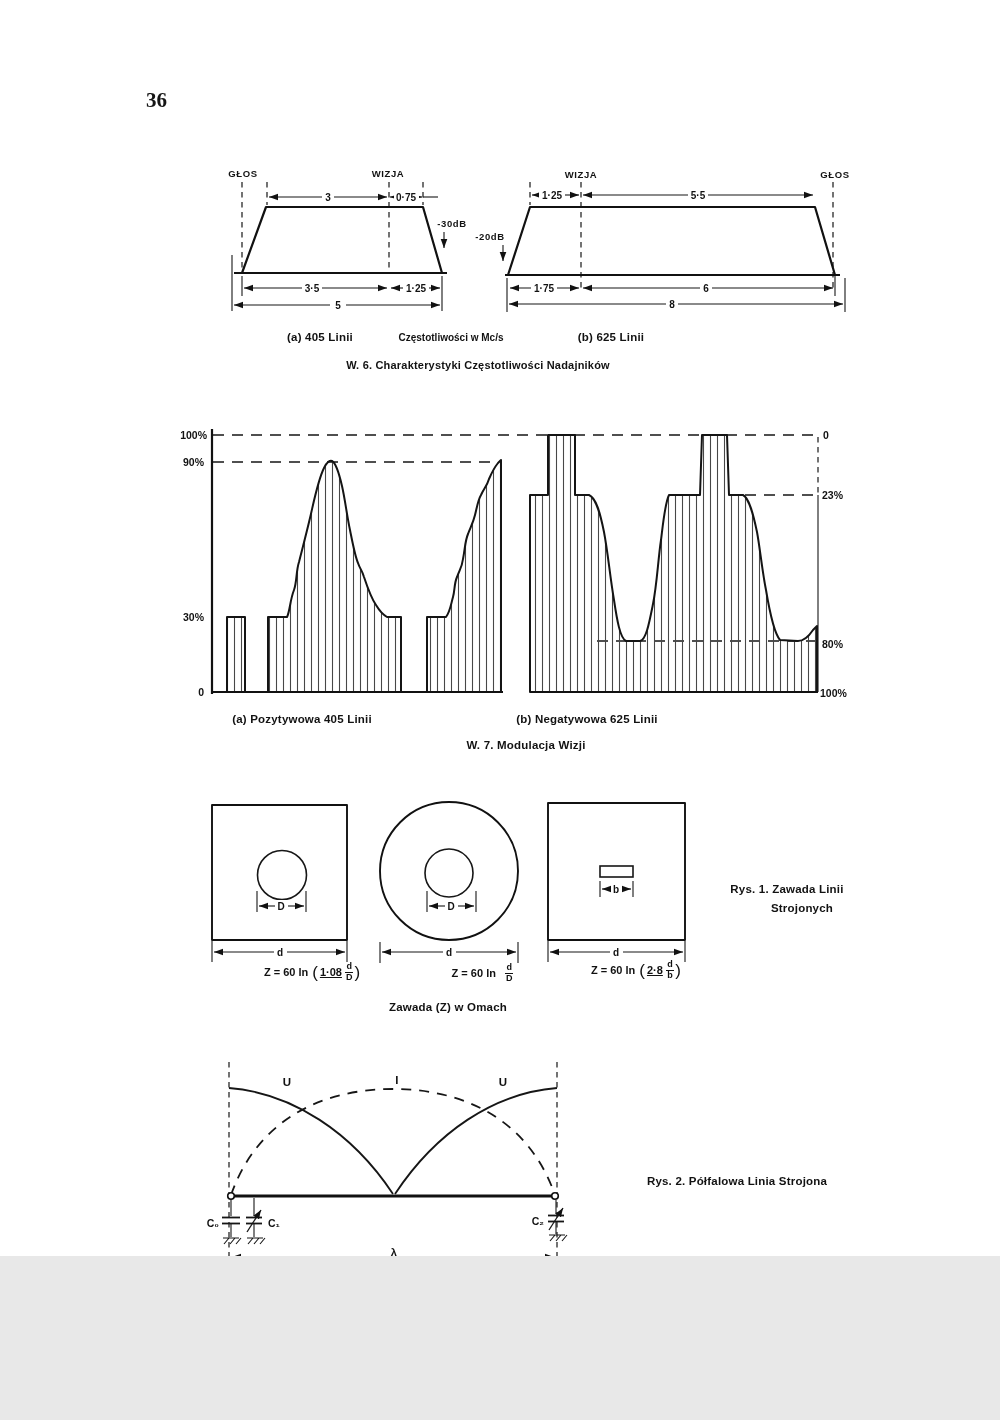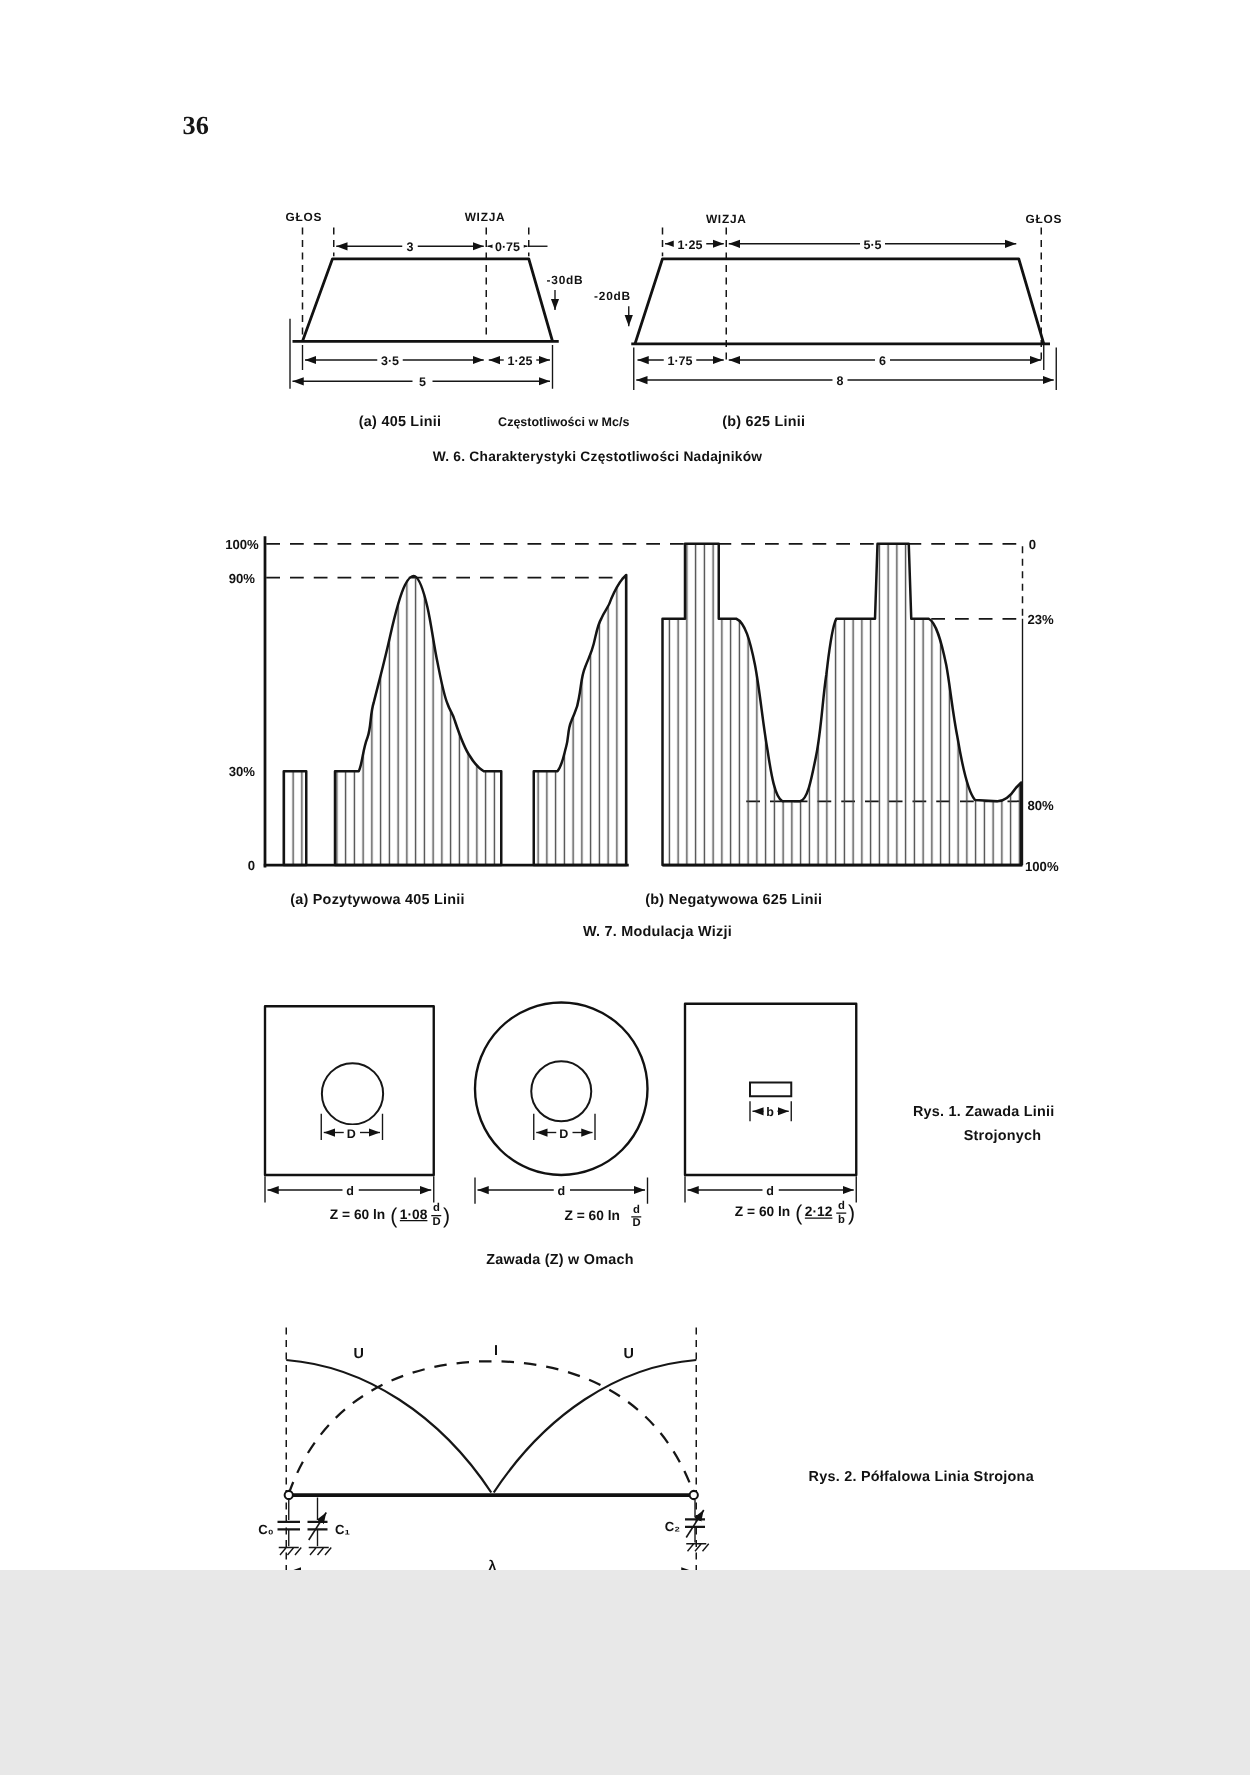--- a/index.html
+++ b/index.html
@@ -289,21 +289,21 @@
       <span class="ffac"></span>
       <span class="frac">
         <span class="fnum">d</span>
         <span class="fden">D</span>
       </span>
       <span class="paren"></span>
   </div>
   <div class="formula" style="left:541px;top:960px;width:150px">
     <span class="fpre">Z = 60 ln</span>
       <span class="paren">(</span>
-      <span class="ffac">2·12</span>
+      <span class="ffac">2·8</span>
       <span class="frac">
         <span class="fnum">d</span>
         <span class="fden">b</span>
       </span>
       <span class="paren">)</span>
   </div>
 
   <svg style="left:180px;top:1050px" width="720" height="240" viewBox="180 1050 720 240">
     <defs>
       <marker id="ah4" markerWidth="10" markerHeight="8" refX="9" refY="4" orient="auto" markerUnits="userSpaceOnUse">

